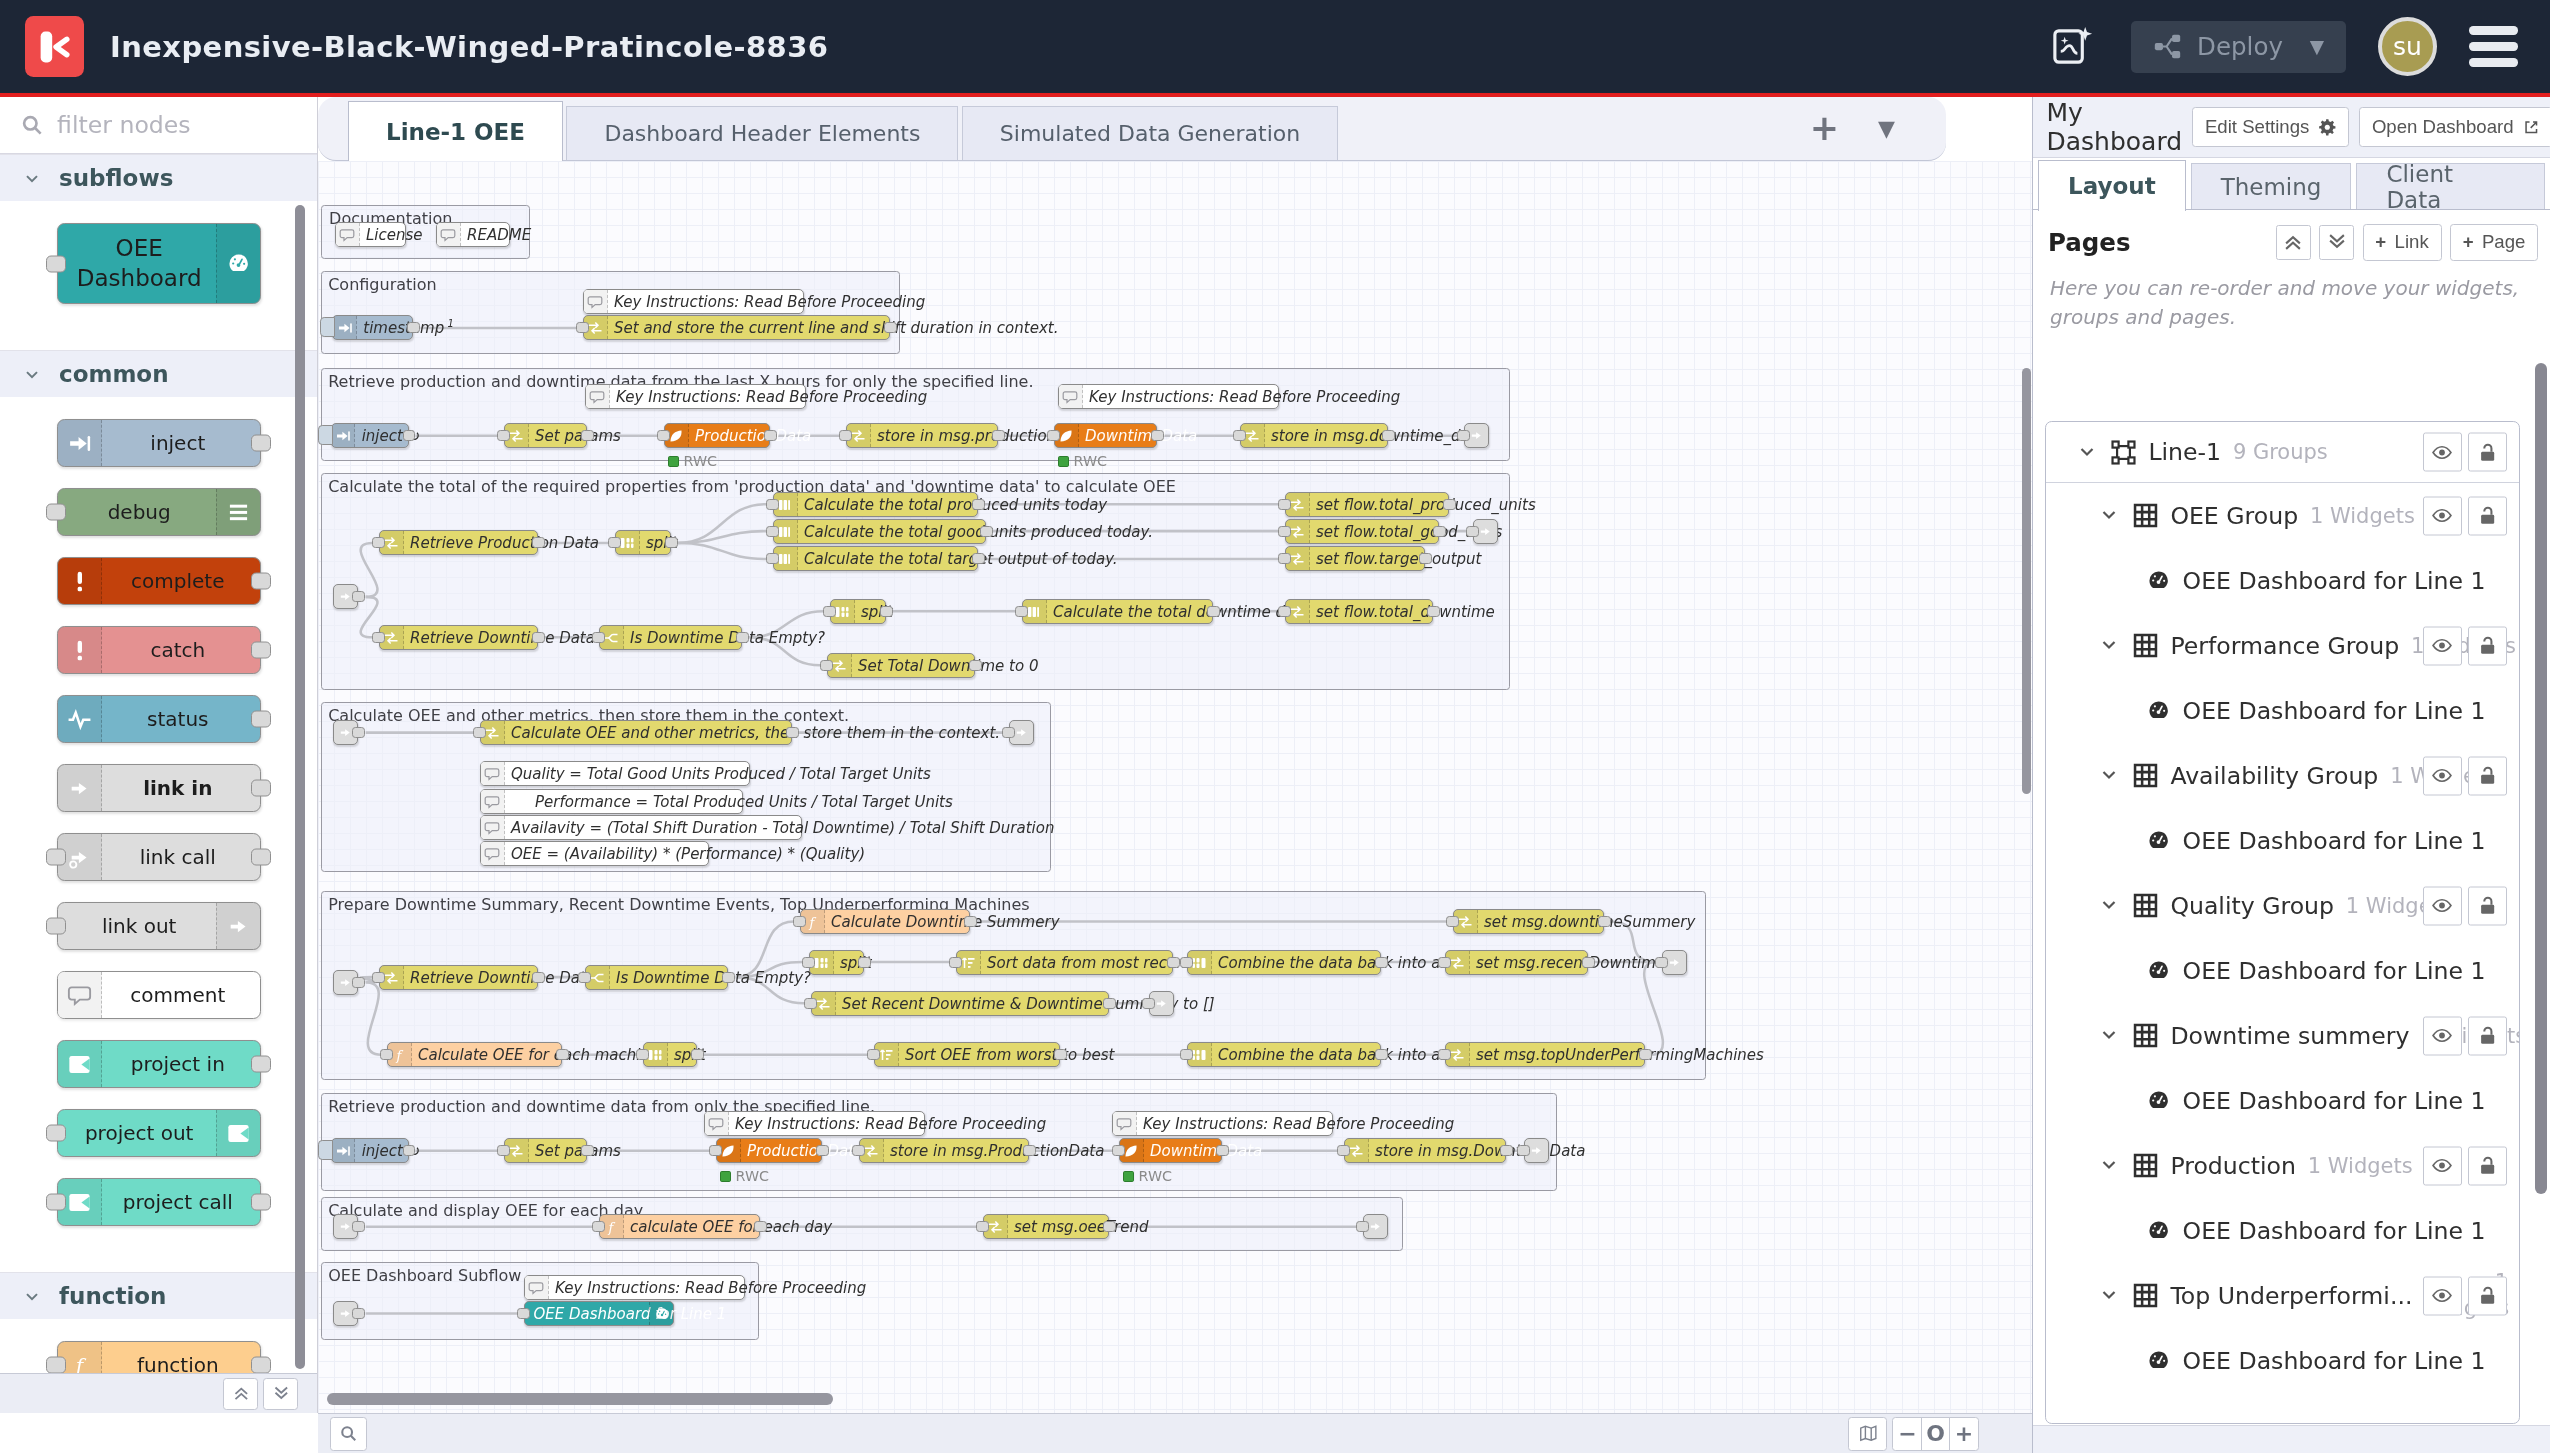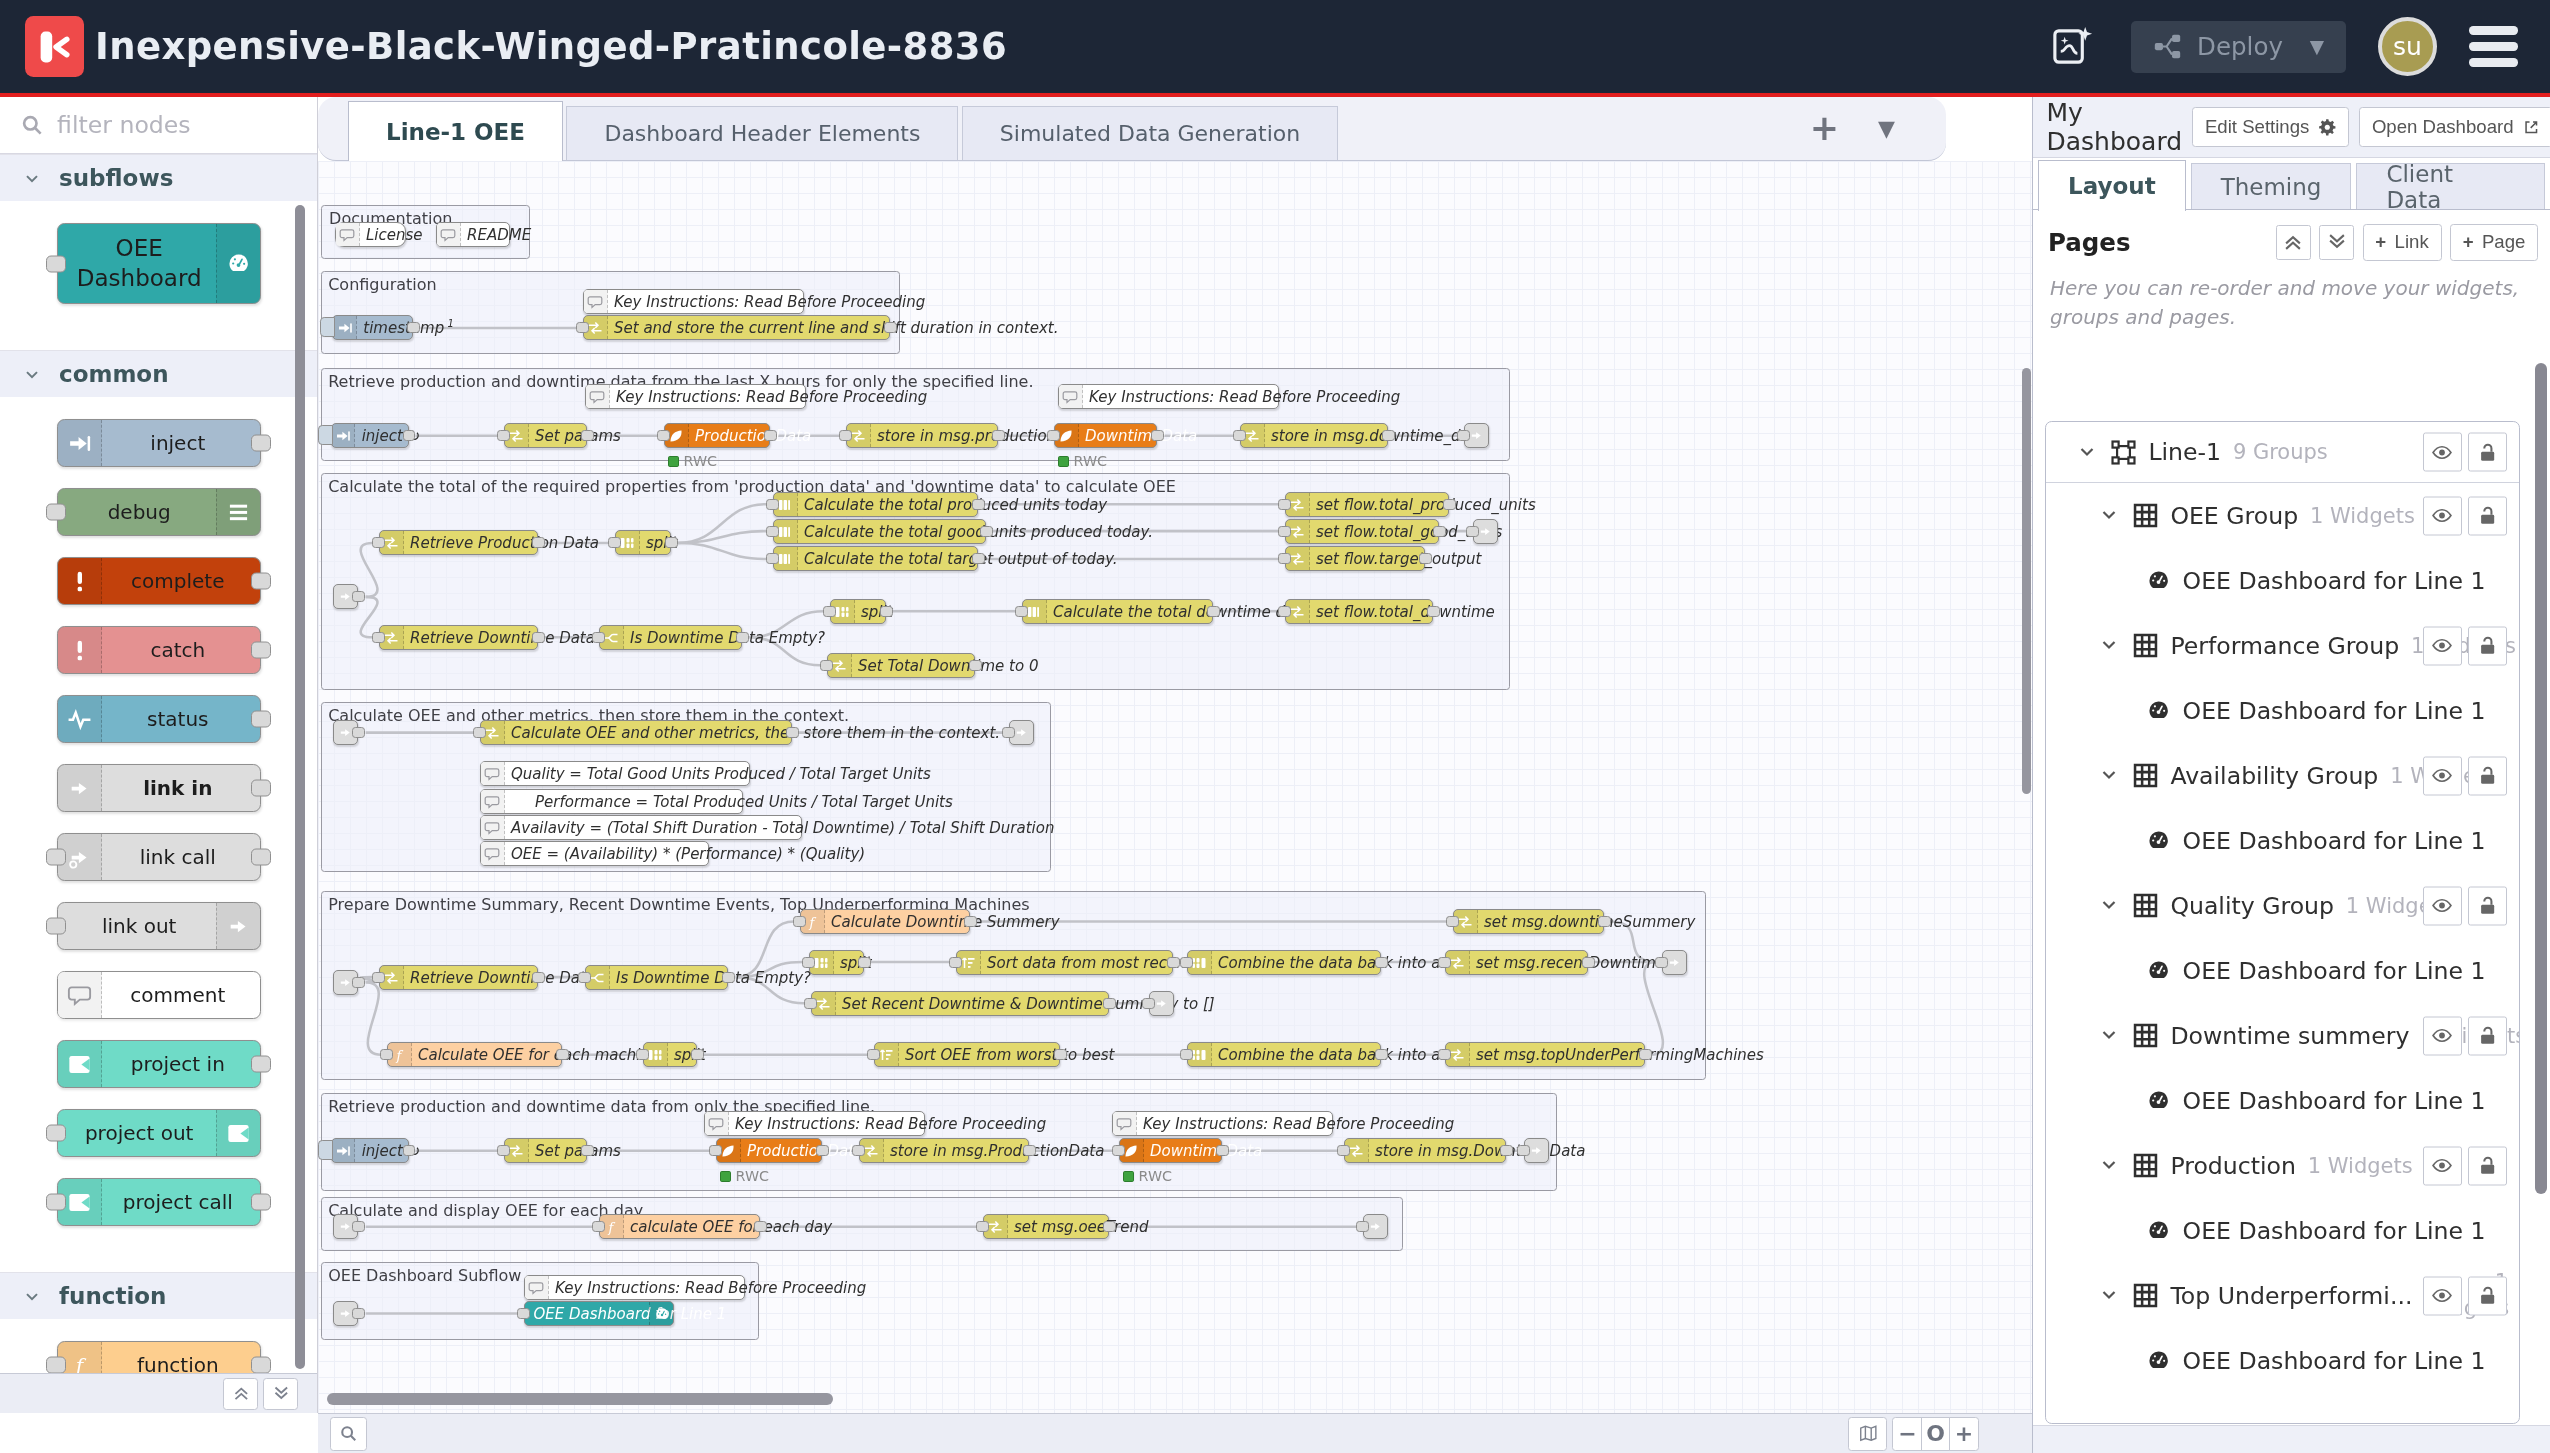--- a/index.html
+++ b/index.html
@@ -6,21 +6,21 @@
   html,body { width:2550px; height:1454px; overflow:hidden;
     font-family:"DejaVu Sans","Liberation Sans",sans-serif; background:#fff; }
   #app { position:relative; width:2550px; height:1454px; }
 
   
   #header { position:absolute; left:0; top:0; width:2550px; height:97px;
     background:#1d2636; border-bottom:4.2px solid #e31e1e; display:flex; align-items:center; }
   #logo { width:59px; height:61px; background:#ef4a4a; border-radius:8.4px; margin-left:25px;
     display:flex; align-items:center; justify-content:center; }
   #logo svg { width:37px; height:40px; }
-  #header-title { color:#e9edf3; font-size:37px; font-weight:600; margin-left:11px; letter-spacing:0.4px; }
+  #header-title { color:#e9edf3; font-size:29px; font-weight:600; margin-left:26px; letter-spacing:0.4px; }
   #header-right { margin-left:auto; display:flex; align-items:center; gap:32px; margin-right:32px; }
   #ai-button { color:#eceff4; width:54px; height:54px; display:flex; align-items:center; justify-content:center; }
   #ai-button svg { width:47px; height:47px; }
   #deploy-button { background:#36404f; border-radius:5px; height:52px; display:flex; align-items:center;
     gap:15px; padding:0 22px; color:#8d97a5; }
   #deploy-button svg { width:29px; height:29px; }
   #deploy-label { font-size:24.5px; }
   #deploy-caret { margin-left:11.8px; font-size:18.6px; }
   #avatar { width:59px; height:59px; border-radius:50%; background:#a89c52; border:4.2px solid #dcdcdc;
     color:#fff; font-size:25px; display:flex; align-items:center; justify-content:center; }
@@ -509,21 +509,21 @@
       </div>
       <div class="grp" style="left: 2.5px; top: 932px; width: 1236px; height: 98px;">
         <span class="grp-label">Retrieve production and downtime data from only the specified line.</span>
       </div>
       <div class="grp" style="left: 2.5px; top: 1036px; width: 1082px; height: 54px;">
         <span class="grp-label">Calculate and display OEE for each day.</span>
       </div>
       <div class="grp" style="left: 2.5px; top: 1101px; width: 438px; height: 78px;">
         <span class="grp-label">OEE Dashboard Subflow</span>
       </div>
-      <div class="cnode has-left" style="left: 17px; top: 61px; width: 71px; background: rgb(255, 255, 255); border-radius: 9px; --gbg: #ffffff;">
+      <div class="cnode has-left" style="left: 17px; top: 61px; width: 71px; background: rgb(255, 255, 255); --gbg: #ffffff;">
         <span class="icon-box icon-left" style="color:#9a9aa0;background:#f2f2f2">
           <svg viewBox="0 0 16 16" class="">
             <path d="M3 2.8h10a1.8 1.8 0 0 1 1.8 1.8v4.2a1.8 1.8 0 0 1-1.8 1.8H8.2L5 13.4v-2.8H3A1.8 1.8 0 0 1 1.2 8.8V4.6A1.8 1.8 0 0 1 3 2.8z" fill="none" stroke="currentColor" stroke-width="1.2"></path>
           </svg>
         </span>
         <span class="clabel">License</span>
       </div>
       <div class="cnode has-left" style="left: 118px; top: 61px; width: 74px; background: rgb(255, 255, 255); --gbg: #ffffff;">
         <span class="icon-box icon-left" style="color:#9a9aa0;background:#f2f2f2">
           <svg viewBox="0 0 16 16" class="">

